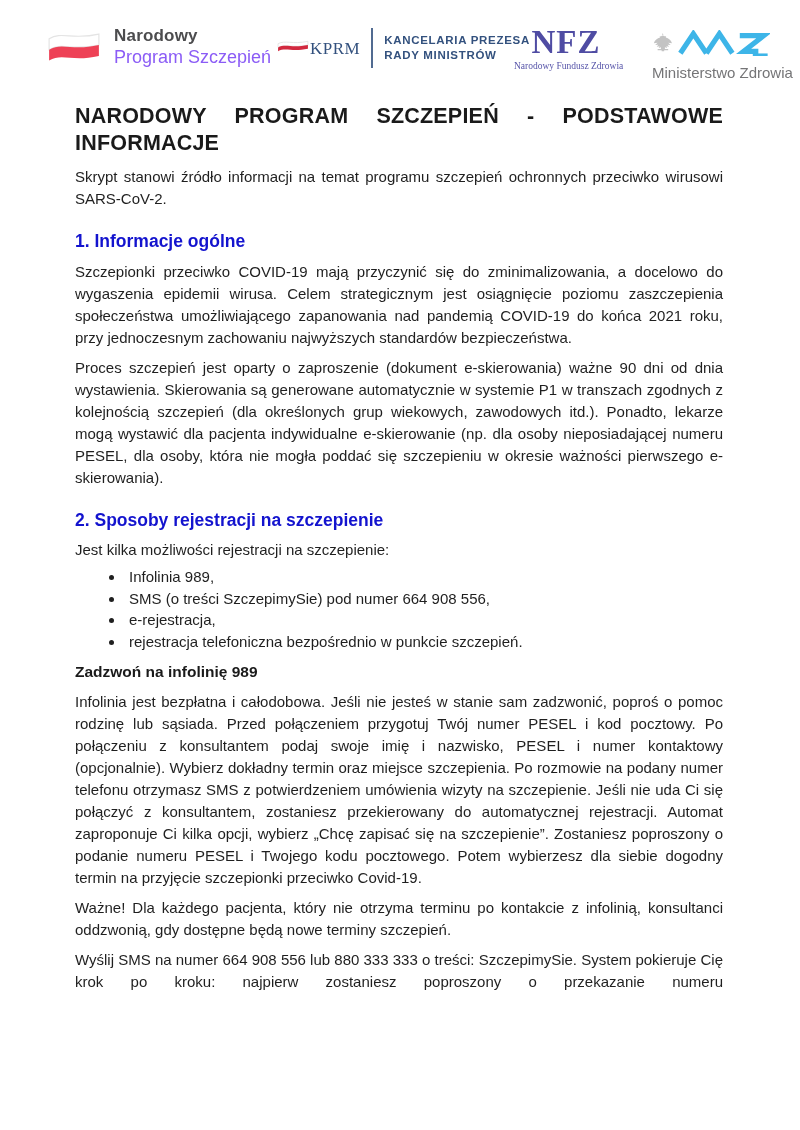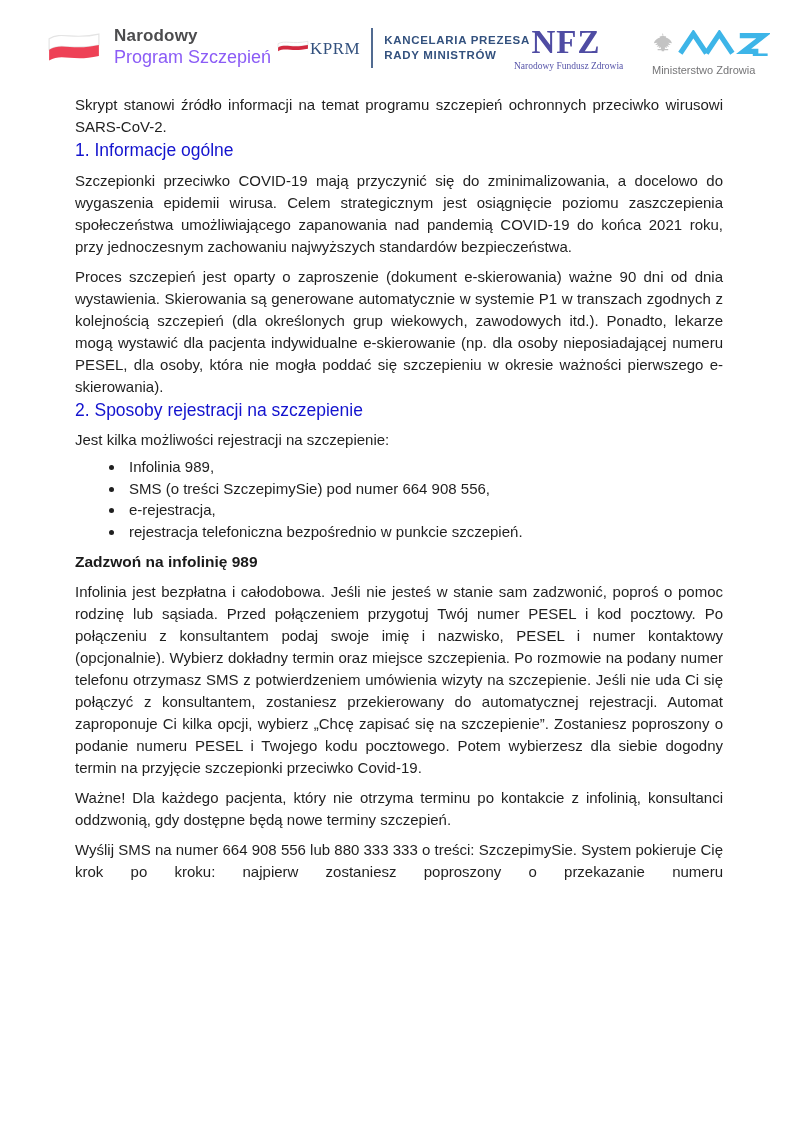--- a/index.html
+++ b/index.html
@@ -14,28 +14,28 @@
   .logo-kprm{left:276px;top:28px;}
   .kprm-left{display:flex;align-items:center;}
   .kprm-abbr{font-family:"Liberation Serif","DejaVu Serif",serif;font-size:17px;color:#33517e;letter-spacing:.5px;margin-top:1px;}
   .kprm-divider{width:2px;height:40px;background:#33517e;opacity:.85;margin:0 11px;}
   .kprm-right{font-size:11.5px;font-weight:700;color:#33517e;letter-spacing:.7px;line-height:15px;}
   .logo-nfz{left:514px;top:24px;width:104px;display:block;text-align:center;}
   .nfz-abbr{font-family:"Liberation Serif","DejaVu Serif",serif;font-weight:700;font-size:33px;line-height:36px;color:#4f4ca3;letter-spacing:1px;}
   .nfz-sub{font-family:"Liberation Serif","DejaVu Serif",serif;font-size:9.5px;color:#5553a8;margin-top:1px;white-space:nowrap;}
   .logo-mz{left:652px;top:32px;display:block;}
   .mz-row{display:flex;align-items:flex-end;gap:6px;height:28px;}
-  .mz-label{font-size:11px;color:#757577;margin-top:4px;}
+  .mz-label{font-size:15px;color:#757577;margin-top:4px;text-align:center;}
   
   .doc{padding:0 77px 0 75px;}
   .doc-title{margin:18px 0 0;font-size:21.5px;line-height:27px;font-weight:700;color:#1a1a1a;
              text-align:justify;letter-spacing:.2px;}
   p{margin:0;font-size:15px;line-height:22px;text-align:justify;}
   .intro{margin-top:9px;}
-  .sec-heading{margin:0 0 0;font-size:17.5px;line-height:24px;font-weight:400;color:#1313ce;}
+  .sec-heading{margin:19px 0 0;font-size:17.5px;line-height:24px;font-weight:700;color:#1313ce;}
   .para{margin-top:8px;}
   .lead{margin-top:7px;}
   ul.bullets{margin:5px 0 8px;padding-left:50px;}
   ul.bullets li{font-size:15px;line-height:21.5px;padding-left:4px;}
   .sub-heading{margin:9px 0 0;font-size:15.5px;line-height:22px;font-weight:700;color:#1a1a1a;}
   .force-justify{text-align:justify;text-align-last:justify;}
   .page-number{position:absolute;top:1040px;right:80px;font-size:15px;color:#1f1f1f;}
 </style>
 </head>
 <body>
@@ -93,20 +93,21 @@
             <path d="M80 27 H96" fill="none" stroke="#3db5e8" stroke-width="3.5"></path>
           </svg>
         </span>
       </div>
       <div class="mz-label">Ministerstwo Zdrowia</div>
     </div>
   </div>
 
   <div class="doc">
 
+    <h1 class="doc-title">NARODOWY PROGRAM SZCZEPIEŃ - PODSTAWOWE INFORMACJE</h1>
 
     <p class="intro">Skrypt stanowi źródło informacji na temat programu szczepień ochronnych przeciwko wirusowi SARS-CoV-2.</p>
 
     <h2 class="sec-heading">1. Informacje ogólne</h2>
     <p class="para">Szczepionki przeciwko COVID-19 mają przyczynić się do zminimalizowania, a docelowo do wygaszenia epidemii wirusa. Celem strategicznym jest osiągnięcie poziomu zaszczepienia społeczeństwa umożliwiającego zapanowania nad pandemią COVID-19 do końca 2021 roku, przy jednoczesnym zachowaniu najwyższych standardów bezpieczeństwa.</p>
     <p class="para">Proces szczepień jest oparty o zaproszenie (dokument e-skierowania) ważne 90 dni od dnia wystawienia. Skierowania są generowane automatycznie w systemie P1 w transzach zgodnych z kolejnością szczepień (dla określonych grup wiekowych, zawodowych itd.). Ponadto, lekarze mogą wystawić dla pacjenta indywidualne e-skierowanie (np. dla osoby nieposiadającej numeru PESEL, dla osoby, która nie mogła poddać się szczepieniu w okresie ważności pierwszego e-skierowania).</p>
 
     <h2 class="sec-heading">2. Sposoby rejestracji na szczepienie</h2>
     <p class="lead">Jest kilka możliwości rejestracji na szczepienie:</p>
 

